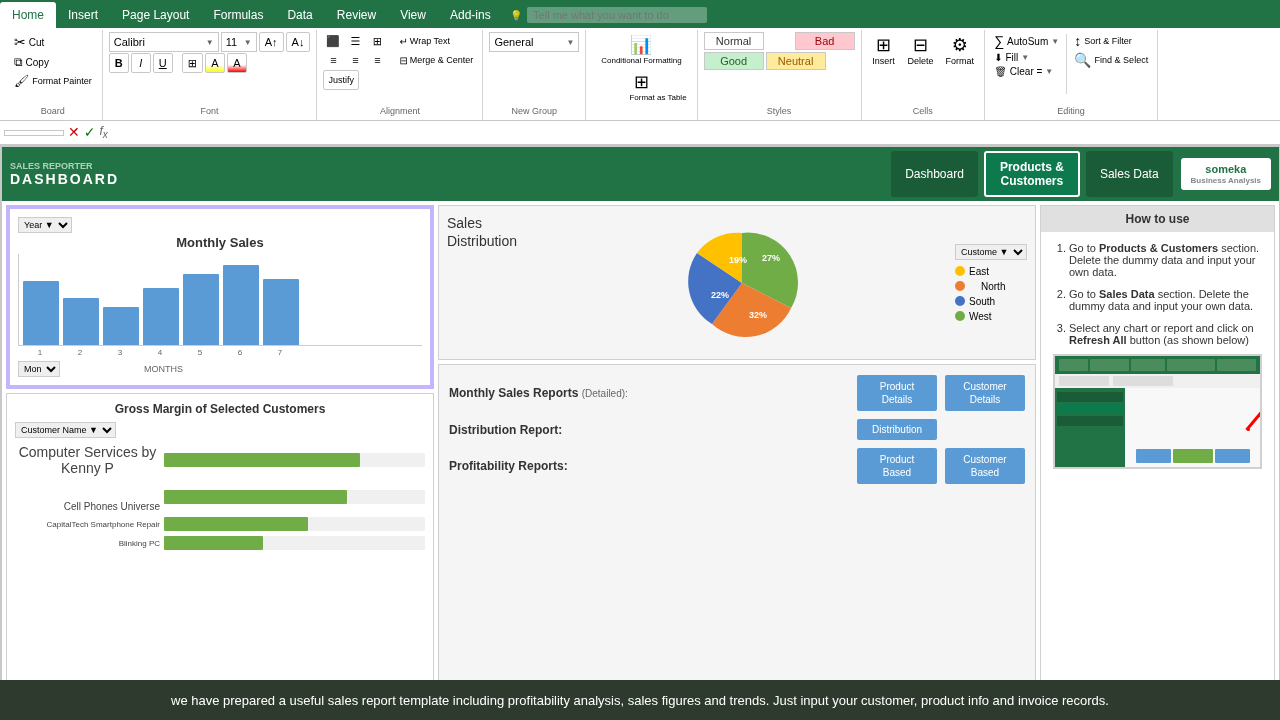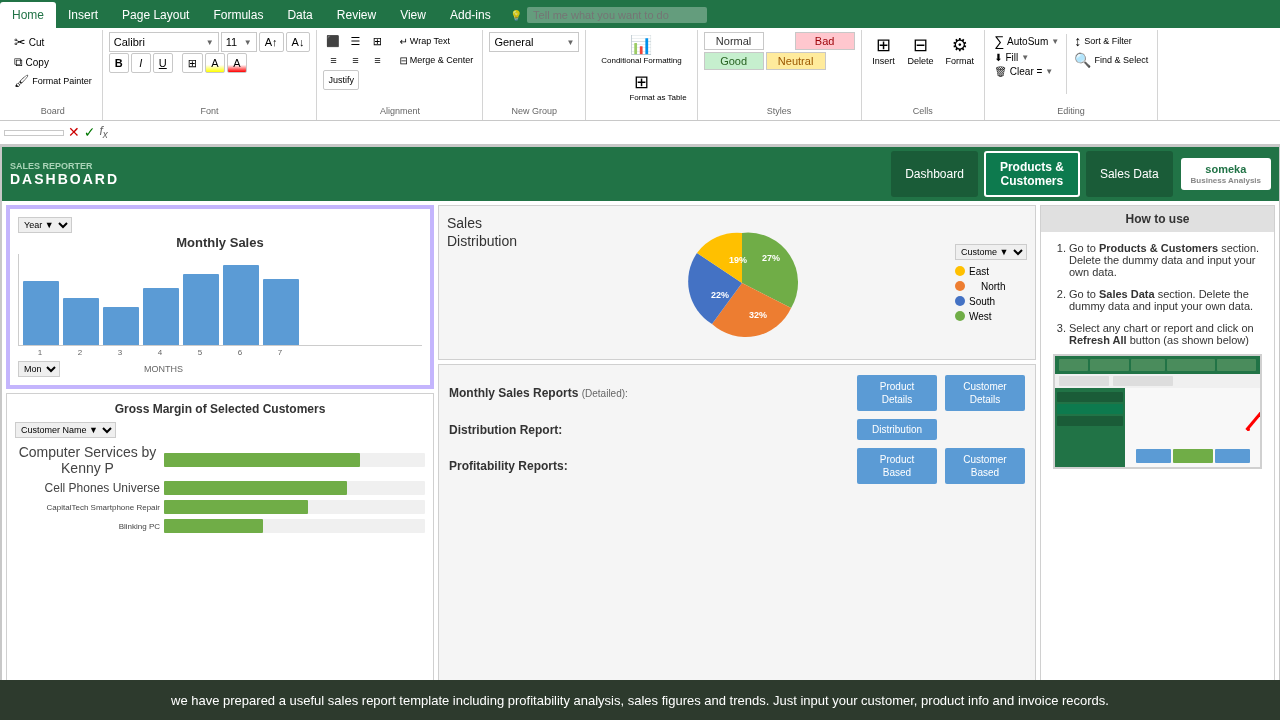--- a/index.html
+++ b/index.html
@@ -321,21 +321,21 @@
           </div>
 
           <div style="display:flex; flex-direction:column; gap:5px; padding:2px 0;">
             <div style="display:flex; align-items:center; gap:4px;">
               <div style="font-size:14px; color:#444; width:145px; text-align:center; flex-shrink:0;">Computer Services by Kenny P</div>
               <div style="flex:1; height:14px; background:#f0f0f0; border-radius:1px;">
                 <div style="width:75%; height:100%; background:#70ad47; border-radius:1px;"></div>
               </div>
             </div>
             <div style="display:flex; align-items:center; gap:4px;">
-              <div style="font-size:12px; color:#444; width:145px; text-align:right; flex-shrink:0;">Cell Phones Universe</div>
+              <div style="font-size:10px; color:#444; width:145px; text-align:right; flex-shrink:0;margin-top:20px;">Cell Phones Universe</div>
               <div style="flex:1; height:14px; background:#f0f0f0; border-radius:1px;">
                 <div style="width:70%; height:100%; background:#70ad47; border-radius:1px;"></div>
               </div>
             </div>
             <div style="display:flex; align-items:center; gap:4px;">
               <div style="font-size:8px; color:#444; width:145px; text-align:right; flex-shrink:0;">CapitalTech Smartphone Repair</div>
               <div style="flex:1; height:14px; background:#f0f0f0; border-radius:1px;">
                 <div style="width:55%; height:100%; background:#70ad47; border-radius:1px;"></div>
               </div>
             </div>

